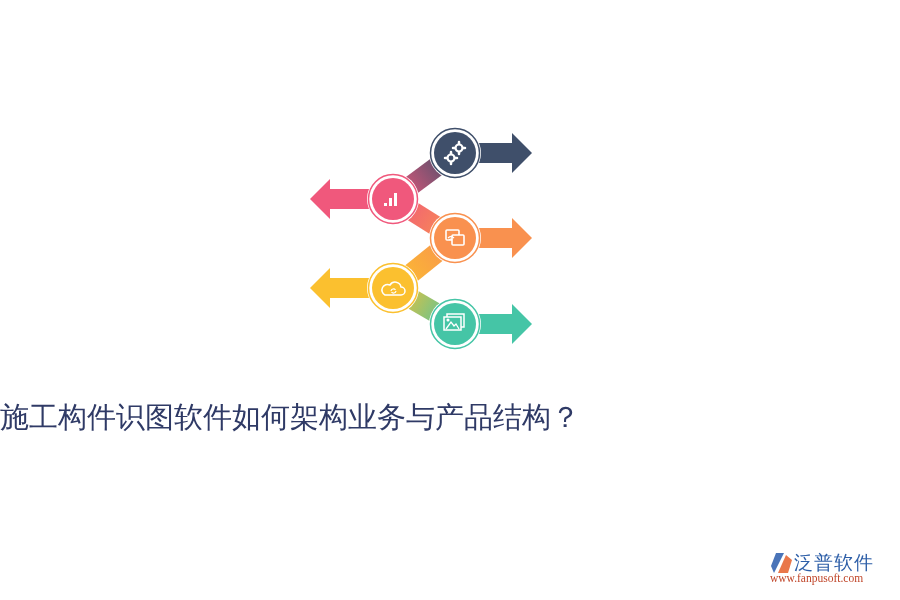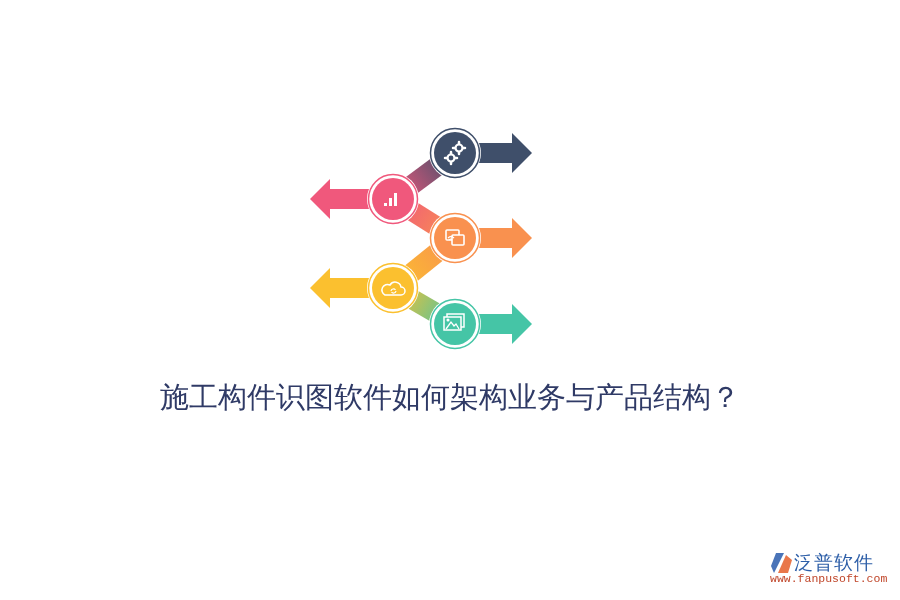--- a/index.html
+++ b/index.html
@@ -1,25 +1,25 @@
 <!DOCTYPE html>
 <html><head>
 <meta charset="utf-8">
 <style>
   html, body { margin: 0; padding: 0; background: #ffffff; }
   body { width: 900px; height: 600px; position: relative; overflow: hidden; font-family: "DejaVu Serif", "Liberation Serif", serif; }
   #diagram { position: absolute; left: 0; top: 0; width: 900px; height: 600px; }
   .title {
-    position: absolute; left: 0; top: 378px; width: 900px; text-align: center;
+    position: absolute; left: 0; top: 398px; width: 900px; text-align: left;
     font-family: "DejaVu Serif", "Liberation Serif", serif;
     font-size: 29px; color: #2f3a66; letter-spacing: 0px;
   }
   .logo { position: absolute; left: 768px; top: 552px; width: 128px; height: 40px; text-align: center; }
   .logo-name { position: absolute; left: 26px; top: -2px; font-family: "DejaVu Sans", "Liberation Sans", sans-serif; font-size: 19px; color: #2e5fa8; letter-spacing: 1px; white-space: nowrap; }
-  .logo-url { position: absolute; left: 2px; top: 20px; font-family: Liberation Mono, monospace; font-size: 11.5px; color: #c0462a; white-space: nowrap; }
+  .logo-url { position: absolute; left: 2px; top: 20px; font-family: Liberation Serif, serif; font-size: 11.5px; color: #c0462a; white-space: nowrap; }
   .logo-mark { position: absolute; left: 2px; top: 0px; width: 24px; height: 22px; }
 </style>
 </head>
 <body>
 
 <svg id="diagram" width="900" height="600" viewBox="0 0 900 600">
   <defs>
     <linearGradient id="g12" x1="393" y1="199" x2="455" y2="153" gradientUnits="userSpaceOnUse">
       <stop offset="0" stop-color="#f0587c"></stop>
         <stop offset="1" stop-color="#3f4f6a"></stop>

